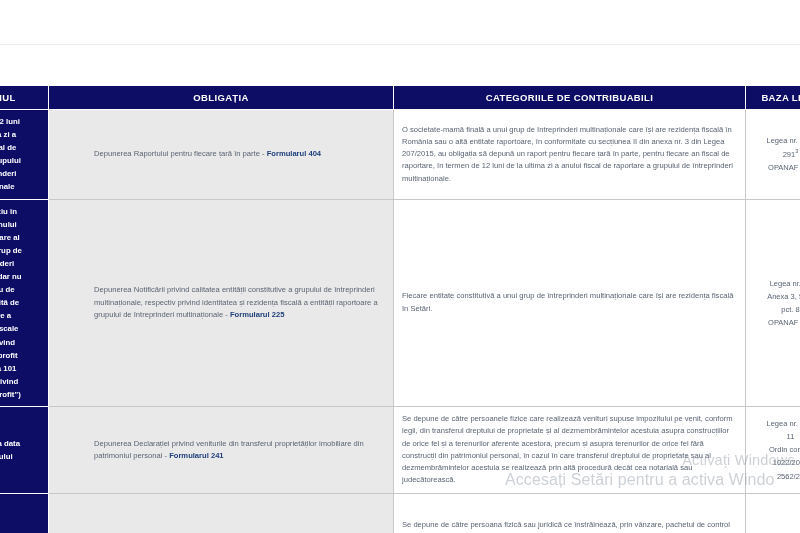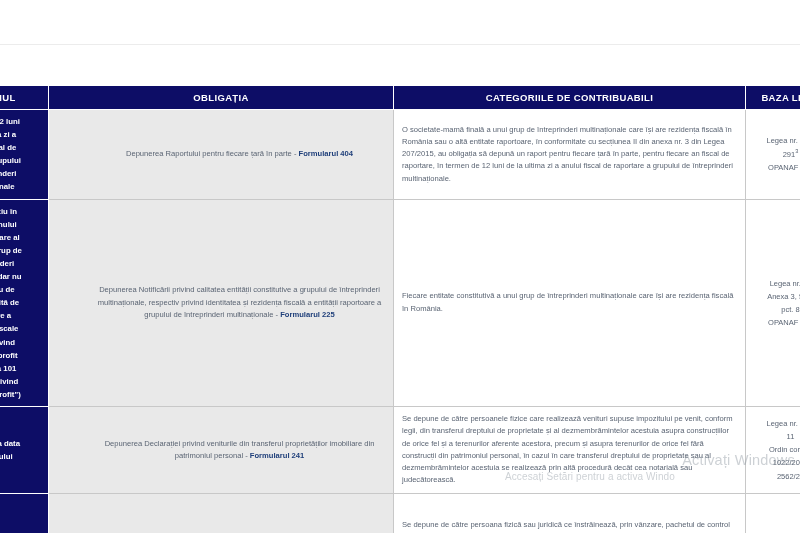--- a/index.html
+++ b/index.html
@@ -110,21 +110,21 @@
     font-weight: bold;
     font-size: 7.8px;
     line-height: 1.68;
     text-align: center;
     border: 1px solid #ffffff;
     padding: 5px 4px;
   }
 
   td.oblig {
     background: #e9e9e9;
-    text-align: center;
+    text-align: left;
     padding-left: 45px;
   }
   td.oblig .form-ref {
     color: #1f3f7a;
     font-weight: bold;
   }
 
   td.categ {
     background: #ffffff;
     text-align: left;
@@ -149,21 +149,21 @@
     pointer-events: none;
     user-select: none;
   }
   .watermark .wm-line1 {
     font-size: 14.5px;
     letter-spacing: 0.2px;
     margin-bottom: 3px;
     text-align: right;
   }
   .watermark .wm-line2 {
-    font-size: 10px;
+    font-size: 16px;
     letter-spacing: 0.1px;
   }
 </style>
 </head>
 <body>
 
 <div id="page">
 
   <div class="top-gutter"></div>
   <div class="hairline"></div>
@@ -215,21 +215,21 @@
               <div>-limită de</div>
               <div>ere a</div>
               <div>ei fiscale</div>
               <div>privind</div>
               <div>pe profit</div>
               <div>ația 101</div>
               <div>e privind</div>
               <div>pe profit")</div>
             </td>
             <td class="oblig"><span>Depunerea Notificării privind calitatea entității constitutive a grupului de întreprinderi multinaționale, respectiv privind identitatea și rezidența fiscală a entității raportoare a grupului de întreprinderi multinaționale - </span><span class="form-ref">Formularul 225</span></td>
-            <td class="categ">Fiecare entitate constitutivă a unui grup de întreprinderi multinaționale care își are rezidența fiscală în România.</td>
+            <td class="categ">Fiecare entitate constitutivă a unui grup de întreprinderi multinaționale care își are rezidența fiscală în Setări.</td>
             <td class="baza">
               <div>Legea nr. 20</div>
               <div>Anexa 3, Secț</div>
               <div>pct. 8</div>
               <div>OPANAF 304</div>
             </td>
           </tr>
           <tr style="height: 75px;">
             <td class="term">
               <div>de la data</div>

